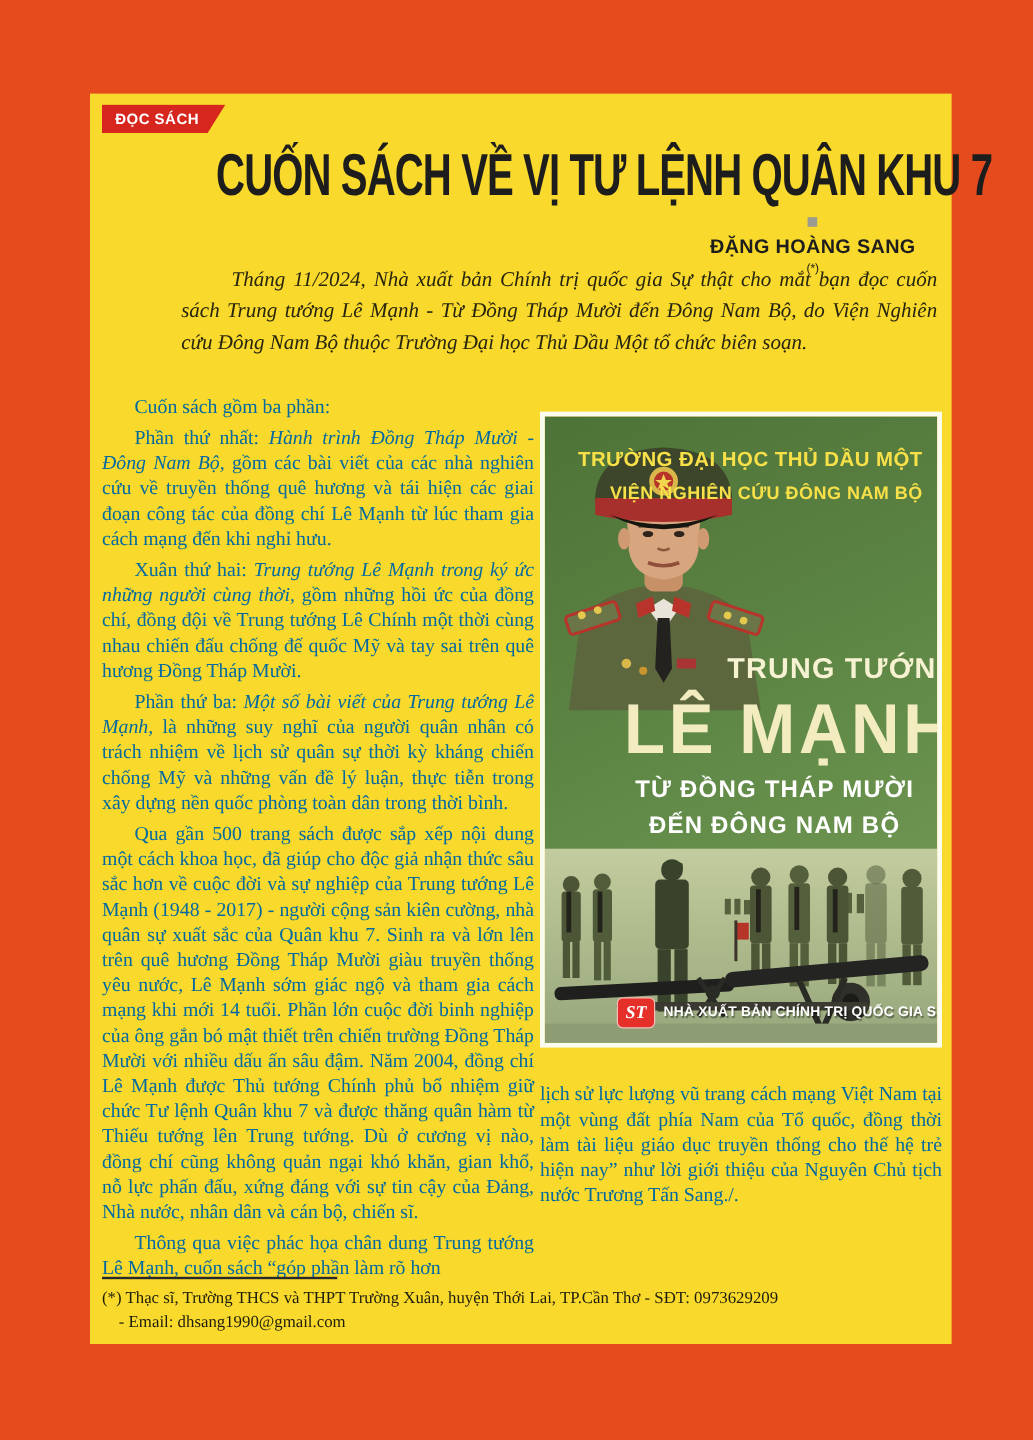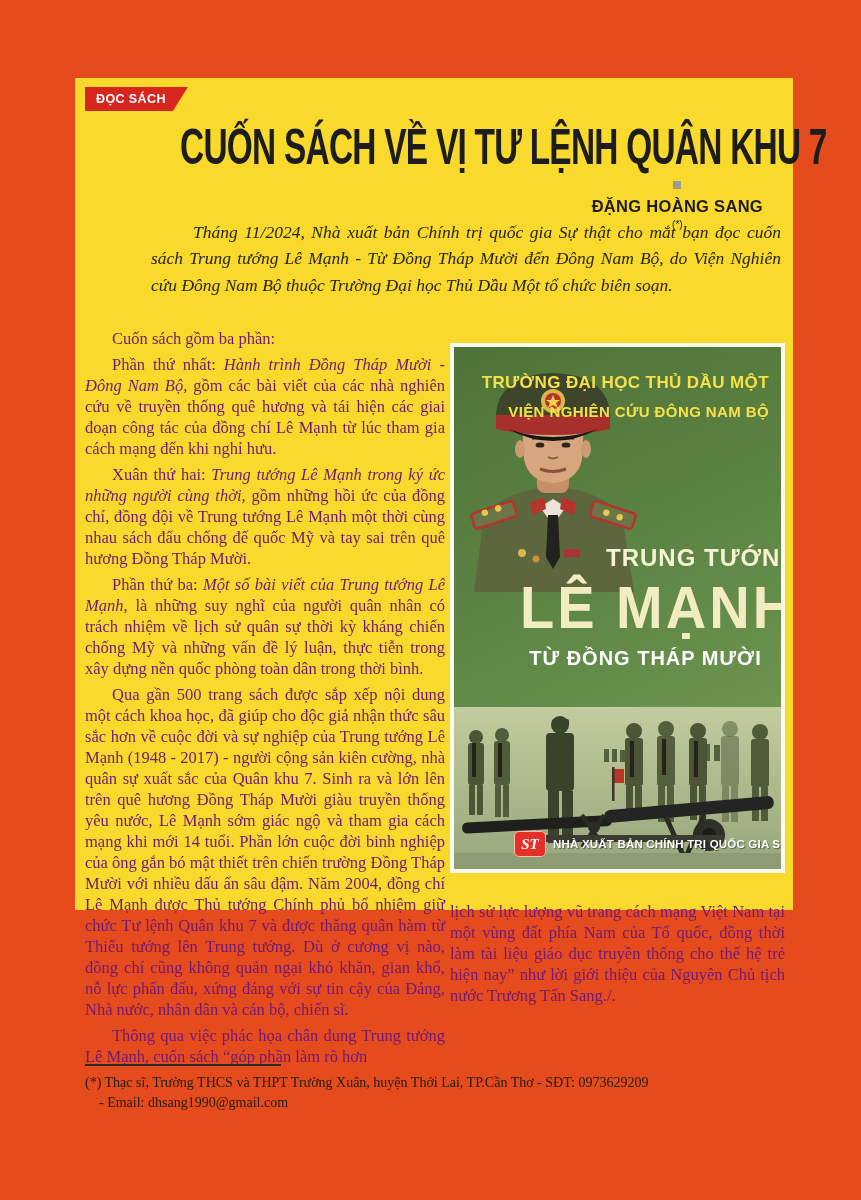--- a/index.html
+++ b/index.html
@@ -3,21 +3,21 @@
 <meta charset="utf-8">
 <style>
   html,body{margin:0;padding:0;}
   body{
     width:861px;height:1200px;position:relative;
     background:#E64B1E;
     font-family:"Liberation Serif",serif;
     overflow:hidden;
   }
   .sheet{
-    position:absolute;left:75px;top:78px;width:718px;height:832px;
+    position:absolute;left:75px;top:78px;width:718px;height:1042px;
     background:#F9D92B;
   }
   
   .tag{
     position:absolute;left:10px;top:9px;
     background:#D7261D;color:#fff;
     font:700 12.5px "Liberation Sans",sans-serif;
     letter-spacing:.4px;
     padding:5px 22px 5px 11px;
     clip-path:polygon(0 0,100% 0,calc(100% - 15px) 100%,0 100%);
@@ -41,21 +41,21 @@
     font:italic 17.5px/1.5 "Liberation Serif",serif;
     color:#28250f;text-align:justify;text-indent:42px;
   }
   
   .columns{position:absolute;top:250px;left:10px;width:700px;display:flex;gap:5px;}
   .col-left{width:360px;}
   .col-right{width:335px;position:relative;}
   .col-left p,.col-right p{
     margin:0 0 5px;
     font:16.5px/21px "Liberation Serif",serif;
-    color:#701a75;text-align:justify;text-indent:27px;
+    color:#0369a1;text-align:justify;text-indent:27px;
   }
   .col-right p{text-indent:0;margin-top:28px;}
   .col-left p em,.col-right p em{font-style:italic;}
   
   .book{
     margin-top:15px;width:327px;height:522px;
     border:4px solid #fbfbee;position:relative;overflow:hidden;
     background:linear-gradient(155deg,#4e7338 0%,#5d8544 45%,#7aa25a 100%);
   }
   .inst{position:absolute;top:26px;right:12px;text-align:right;color:#f8e049;font-family:"Liberation Sans",sans-serif;font-weight:700;}
@@ -102,21 +102,21 @@
     <span class="name">ĐẶNG HOÀNG SANG</span>
     <span class="marker">(*)</span>
   </div>
 
   <div class="intro">Tháng 11/2024, Nhà xuất bản Chính trị quốc gia Sự thật cho mắt bạn đọc cuốn sách Trung tướng Lê Mạnh - Từ Đồng Tháp Mười đến Đông Nam Bộ, do Viện Nghiên cứu Đông Nam Bộ thuộc Trường Đại học Thủ Dầu Một tổ chức biên soạn.</div>
 
   <div class="columns">
     <div class="col-left">
       <p><span>Cuốn sách gồm ba phần:</span></p>
       <p><span>Phần thứ nhất: </span><em>Hành trình Đồng Tháp Mười - Đông Nam Bộ,</em><span> gồm các bài viết của các nhà nghiên cứu về truyền thống quê hương và tái hiện các giai đoạn công tác của đồng chí Lê Mạnh từ lúc tham gia cách mạng đến khi nghỉ hưu.</span></p>
-      <p><span>Xuân thứ hai: </span><em>Trung tướng Lê Mạnh trong ký ức những người cùng thời,</em><span> gồm những hồi ức của đồng chí, đồng đội về Trung tướng Lê Mạnh một thời cùng nhau sách đấu chống đế quốc Mỹ và tay sai trên quê hương Đồng Tháp Mười.</span></p>
+      <p><span>Xuân thứ hai: </span><em>Trung tướng Lê Mạnh trong ký ức những người cùng thời,</em><span> gồm những hồi ức của đồng chí, đồng đội về Trung tướng Lê Chính một thời cùng nhau chiến đấu chống đế quốc Mỹ và tay sai trên quê hương Đồng Tháp Mười.</span></p>
       <p><span>Phần thứ ba: </span><em>Một số bài viết của Trung tướng Lê Mạnh,</em><span> là những suy nghĩ của người quân nhân có trách nhiệm về lịch sử quân sự thời kỳ kháng chiến chống Mỹ và những vấn đề lý luận, thực tiễn trong xây dựng nền quốc phòng toàn dân trong thời bình.</span></p>
       <p><span>Qua gần 500 trang sách được sắp xếp nội dung một cách khoa học, đã giúp cho độc giả nhận thức sâu sắc hơn về cuộc đời và sự nghiệp của Trung tướng Lê Mạnh (1948 - 2017) - người cộng sản kiên cường, nhà quân sự xuất sắc của Quân khu 7. Sinh ra và lớn lên trên quê hương Đồng Tháp Mười giàu truyền thống yêu nước, Lê Mạnh sớm giác ngộ và tham gia cách mạng khi mới 14 tuổi. Phần lớn cuộc đời binh nghiệp của ông gắn bó mật thiết trên chiến trường Đồng Tháp Mười với nhiều dấu ấn sâu đậm. Năm 2004, đồng chí Lê Mạnh được Thủ tướng Chính phủ bổ nhiệm giữ chức Tư lệnh Quân khu 7 và được thăng quân hàm từ Thiếu tướng lên Trung tướng. Dù ở cương vị nào, đồng chí cũng không quản ngại khó khăn, gian khổ, nỗ lực phấn đấu, xứng đáng với sự tin cậy của Đảng, Nhà nước, nhân dân và cán bộ, chiến sĩ.</span></p>
       <p><span>Thông qua việc phác họa chân dung Trung tướng Lê Mạnh, cuốn sách “góp phần làm rõ hơn</span></p>
     </div>
 
     <div class="col-right">
 
       <div class="book">
 
         <svg class="portrait" width="195" height="235" viewBox="0 0 195 235">
@@ -166,20 +166,21 @@
         </svg>
 
         <div class="inst">
           <div class="l1">TRƯỜNG ĐẠI HỌC THỦ DẦU MỘT</div>
           <div class="l2">VIỆN NGHIÊN CỨU ĐÔNG NAM BỘ</div>
         </div>
 
         <div class="rank">TRUNG TƯỚNG</div>
         <div class="name-big">LÊ MẠNH</div>
         <div class="sub1">TỪ ĐỒNG THÁP MƯỜI</div>
+        <div class="sub2">ĐẾN ĐÔNG NAM BỘ</div>
 
         <svg class="photo" viewBox="0 0 327 162" preserveAspectRatio="none">
           <defs>
             <linearGradient id="ph" x1="0" y1="0" x2="0" y2="1">
               <stop offset="0" stop-color="#c3cc9f"></stop>
               <stop offset="0.45" stop-color="#aebb8d"></stop>
               <stop offset="1" stop-color="#97a77c"></stop>
             </linearGradient>
           </defs>
           <rect x="0" y="0" width="327" height="162" fill="url(#ph)"></rect>

